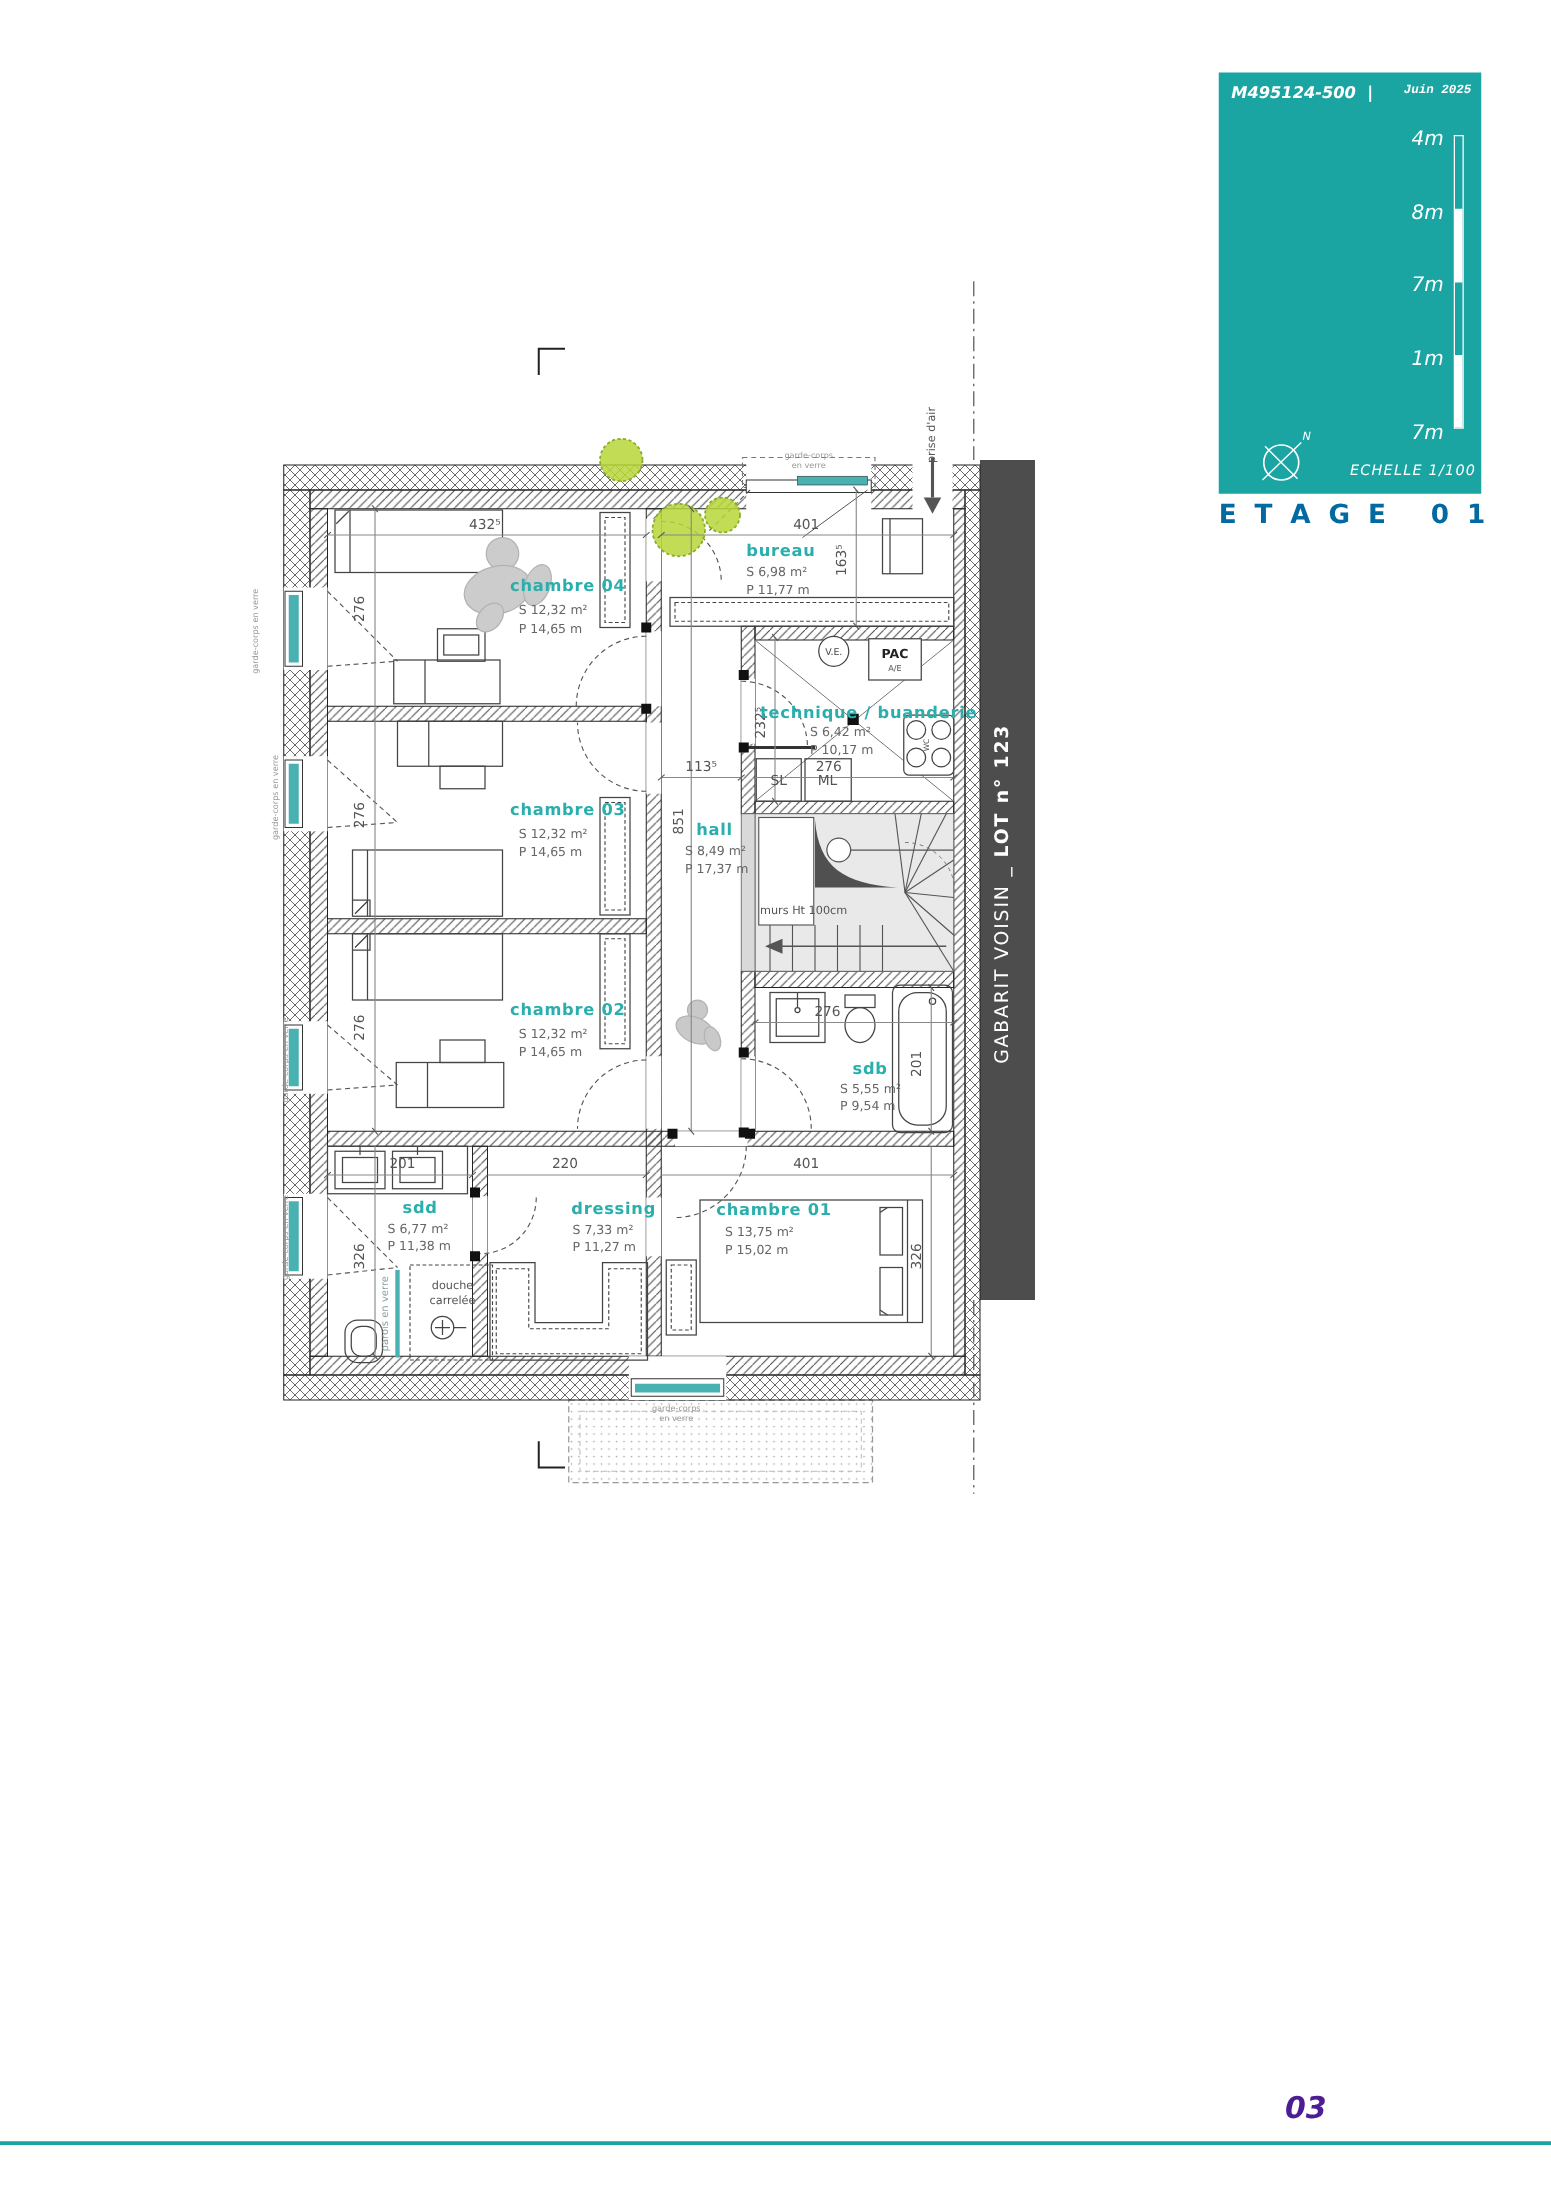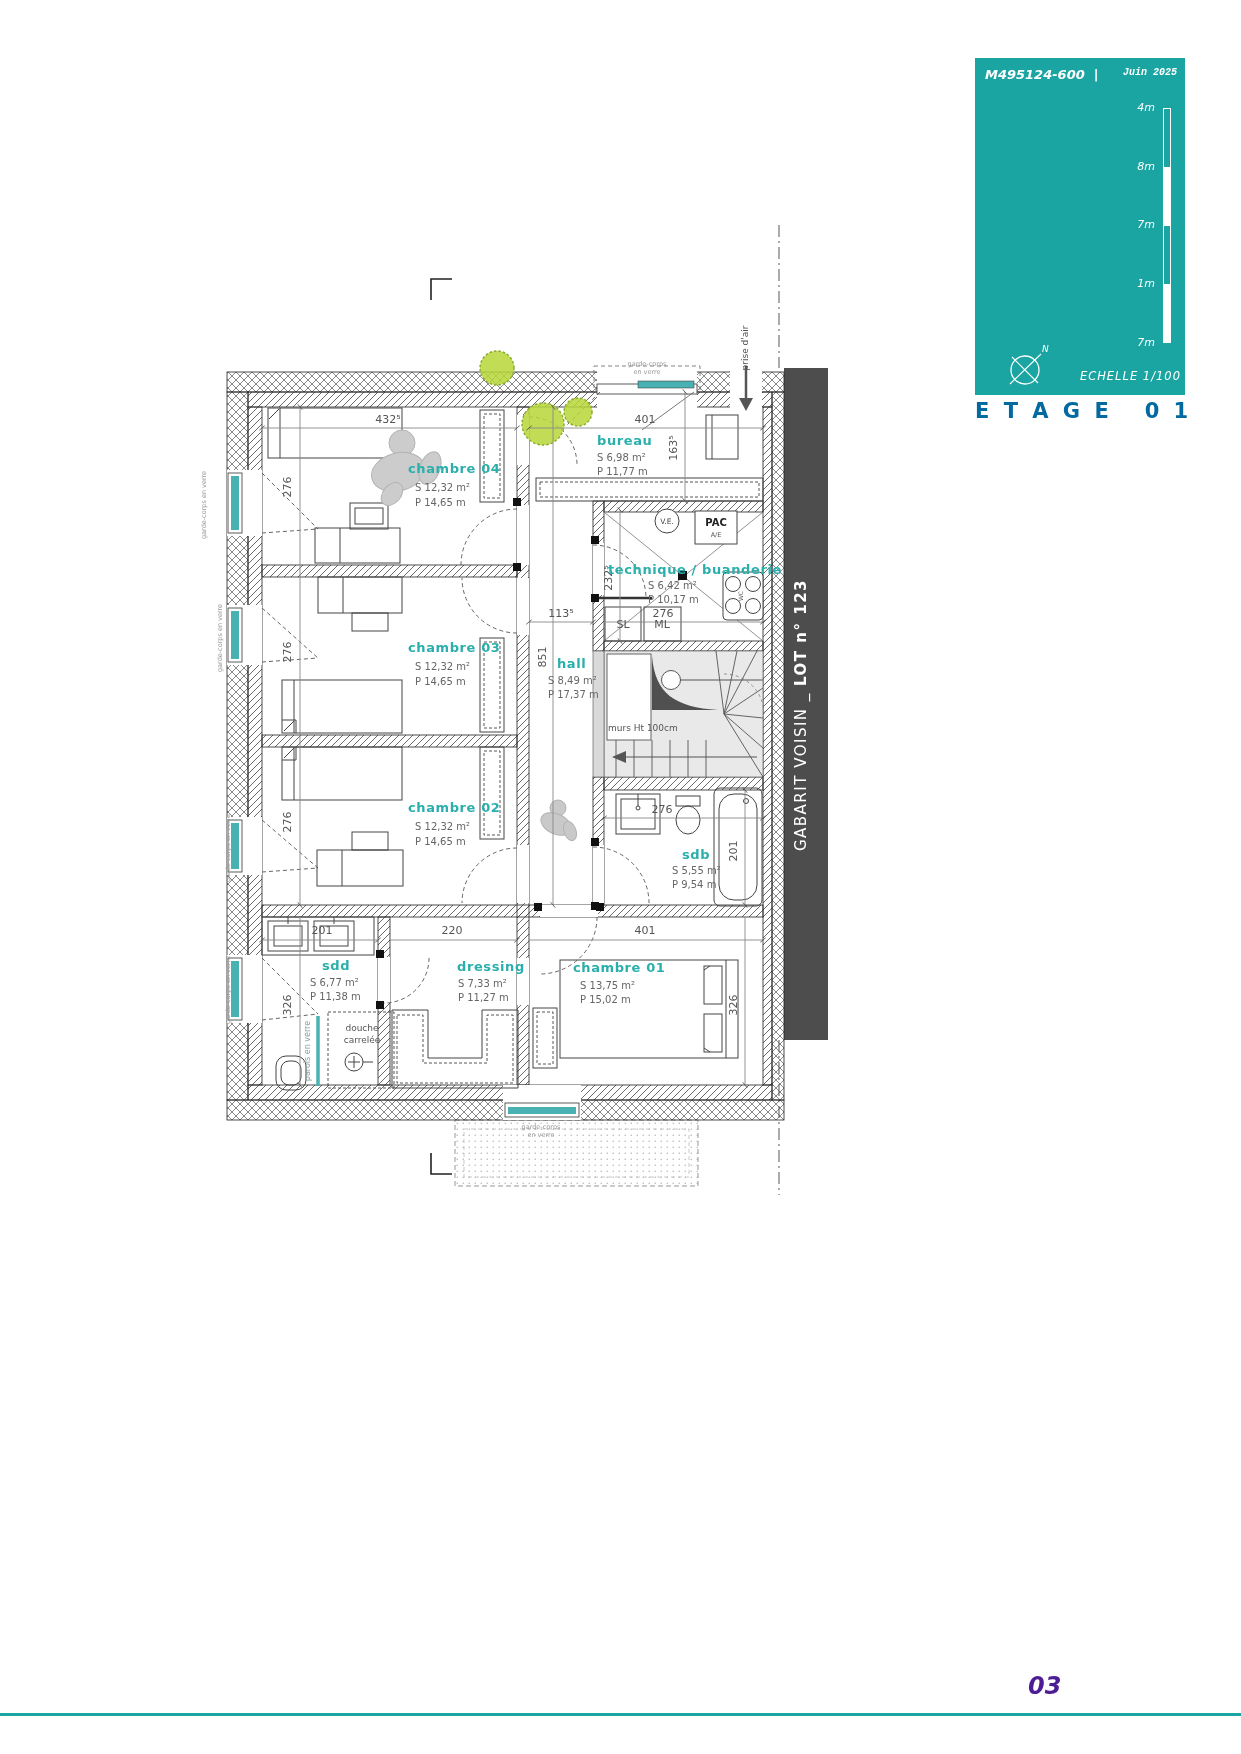--- a/index.html
+++ b/index.html
@@ -5,21 +5,21 @@
   html,body{margin:0;padding:0;background:#fff;}
   .page{position:relative;width:1241px;height:1754px;background:#fff;overflow:hidden;
         font-family:"DejaVu Sans","Liberation Sans",sans-serif;}
   
   .tealbox{position:absolute;left:975px;top:58px;width:210px;height:337px;background:#1aa5a2;color:#fff;}
   .tb-ref{position:absolute;left:10px;top:9px;font-size:13px;font-weight:bold;font-style:italic;}
   .tb-date{position:absolute;right:8px;top:9px;font-size:10px;font-weight:bold;font-style:italic;font-family:Liberation Mono, monospace;}
   .sbar{position:absolute;right:14px;top:50px;width:8px;height:235px;border:1.5px solid #fff;box-sizing:border-box;}
   .sbar .seg{width:100%;height:25%;}
   .sbar .seg.on{background:#fff;}
-  .slabel{position:absolute;right:30px;width:40px;text-align:right;font-size:11px;font-style:italic;color:#fff;}
+  .slabel{position:absolute;right:30px;width:40px;text-align:right;font-size:16px;font-style:italic;color:#fff;}
   .echelle{position:absolute;right:4px;bottom:12px;font-size:11.5px;font-style:italic;letter-spacing:1px;}
   .compass{position:absolute;left:22px;top:282px;}
   .etage{position:absolute;left:975px;top:399px;width:211px;text-align:center;color:#0369a1;
          font-size:21px;font-weight:bold;letter-spacing:3.5px;white-space:pre;}
   
   .pagenum{position:absolute;left:1028px;top:1672px;color:#4c1d95;font-size:24px;font-weight:bold;font-style:italic;}
   .botline{position:absolute;left:0;top:1713px;width:1241px;height:3px;background:#1aa5a2;}
   
   svg{position:absolute;left:0;top:0;}
   svg text{font-family:"DejaVu Sans","Liberation Sans",sans-serif;}
@@ -465,21 +465,21 @@
     <text class="lbl" x="623" y="628" text-anchor="middle">SL</text>
     <text class="lbl" x="662" y="628" text-anchor="middle">ML</text>
     <text transform="rotate(-90 743 596)" x="743" y="596" text-anchor="middle" font-size="6" fill="#555">WC</text>
 
     <text class="tiny" x="541" y="1129" text-anchor="middle">garde-corps</text>
     <text class="tiny" x="541" y="1137" text-anchor="middle">en verre</text>
   </g>
 </svg>
 
 <div class="tealbox">
-  <div class="tb-ref"><span>M495124-600</span>&nbsp;&nbsp;<span>|</span></div>
+  <div class="tb-ref"><span>M495124-500</span>&nbsp;&nbsp;<span>|</span></div>
   <div class="tb-date">Juin 2025</div>
 
   <div class="sbar">
     <div class="seg"></div>
     <div class="seg on"></div>
     <div class="seg"></div>
     <div class="seg on"></div>
   </div>
   <div class="slabel" style="top:43px">4m</div>
   <div class="slabel" style="top:102px">8m</div>

